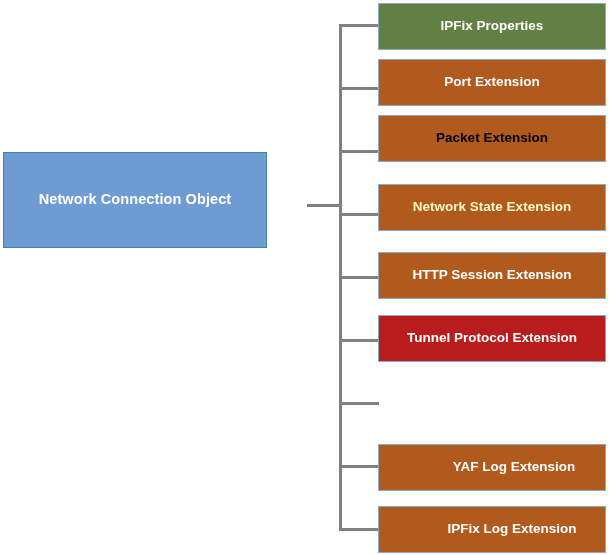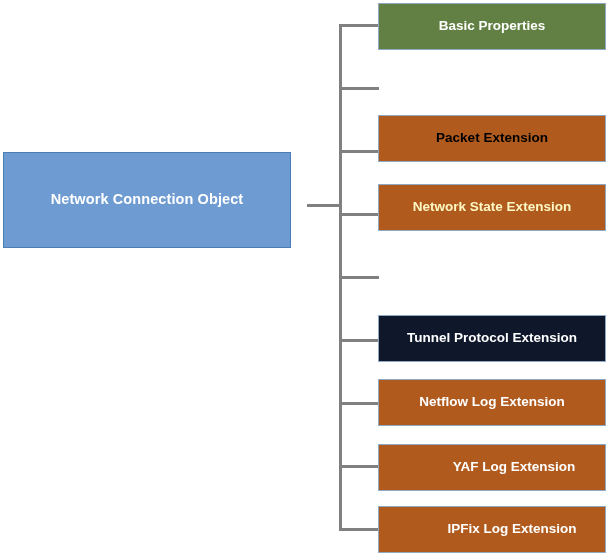--- a/index.html
+++ b/index.html
@@ -19,21 +19,21 @@
     width: 609px;
     height: 555px;
     background: #ffffff;
   }
 
   
   .parent-node {
     position: absolute;
     left: 3px;
     top: 152px;
-    width: 288px;
+    width: 264px;
     height: 96px;
     background: #6E9BD1;
     border: 1px solid #4A7CB5;
     box-sizing: border-box;
     display: flex;
     align-items: center;
     justify-content: center;
   }
   .parent-node .node-label {
     color: #ffffff;
@@ -98,40 +98,43 @@
   <div class="conn conn-h" style="left: 339px; top: 339px; width: 40px; background: rgb(128, 128, 128);"></div>
   <div class="conn conn-h" style="left: 339px; top: 402px; width: 40px; background: rgb(128, 128, 128);"></div>
   <div class="conn conn-h" style="left: 339px; top: 465px; width: 40px; background: rgb(128, 128, 128);"></div>
   <div class="conn conn-h" style="left: 339px; top: 528px; width: 40px; background: rgb(128, 128, 128);"></div>
 
   <div class="parent-node" style="background: rgb(110, 155, 209); border-color: rgb(74, 124, 181);">
     <span class="node-label" style="color: rgb(255, 255, 255);">Network Connection Object</span>
   </div>
 
   <div class="child-node accent-green" style="top: 3px; background: rgb(98, 128, 67); border-color: rgb(143, 168, 196);">
-    <span class="node-label" style="color: rgb(255, 255, 255);">Basic Properties</span>
+    <span class="node-label" style="color: rgb(255, 255, 255);">IPFix Properties</span>
   </div>
 
+  <div class="child-node accent-orange" style="top: 59px; background: rgb(176, 90, 30); border-color: rgb(143, 168, 196);">
+    <span class="node-label" style="color: rgb(255, 255, 255);">Port Extension</span>
+  </div>
 
   <div class="child-node accent-orange" style="top: 115px; background: rgb(176, 90, 30); border-color: rgb(143, 168, 196);">
     <span class="node-label" style="color: #000000;">Packet Extension</span>
   </div>
 
   <div class="child-node accent-orange" style="top: 184px; background: rgb(176, 90, 30); border-color: rgb(143, 168, 196);">
     <span class="node-label" style="color: #fef9c3;">Network State Extension</span>
   </div>
 
+  <div class="child-node accent-orange" style="top: 252px; background: rgb(176, 90, 30); border-color: rgb(143, 168, 196);">
+    <span class="node-label" style="color: rgb(255, 255, 255);">HTTP Session  Extension</span>
+  </div>
 
-  <div class="child-node accent-orange" style="top: 315px; background: #0f172a; border-color: rgb(143, 168, 196);">
+  <div class="child-node accent-orange" style="top: 315px; background: #b91c1c; border-color: rgb(143, 168, 196);">
     <span class="node-label" style="color: rgb(255, 255, 255);">Tunnel Protocol  Extension</span>
   </div>
 
-  <div class="child-node accent-orange" style="top: 379px; background: rgb(176, 90, 30); border-color: rgb(143, 168, 196);">
-    <span class="node-label" style="color: rgb(255, 255, 255);">Netflow Log Extension</span>
-  </div>
 
   <div class="child-node accent-orange" style="top: 444px; background: rgb(176, 90, 30); border-color: rgb(143, 168, 196); padding-left: 44px;">
     <span class="node-label" style="color: rgb(255, 255, 255);">YAF Log Extension</span>
   </div>
 
   <div class="child-node accent-orange" style="top: 506px; background: rgb(176, 90, 30); border-color: rgb(143, 168, 196);">
     <span class="node-label" style="color: rgb(255, 255, 255); margin-left: 40px;">IPFix Log Extension</span>
   </div>
 
 </div>

